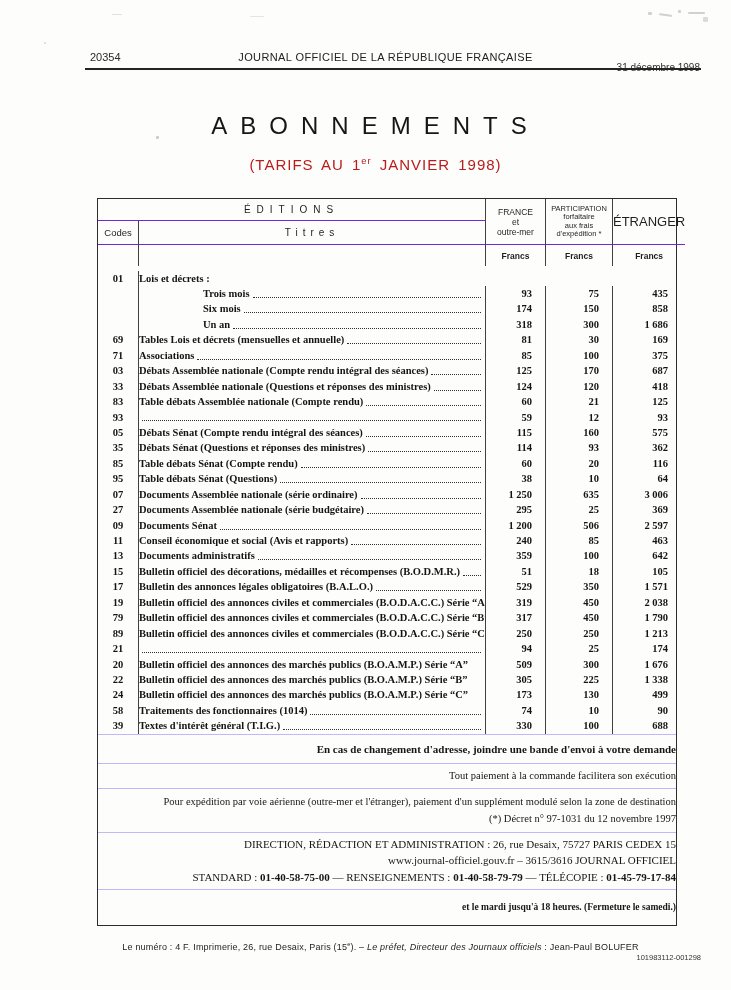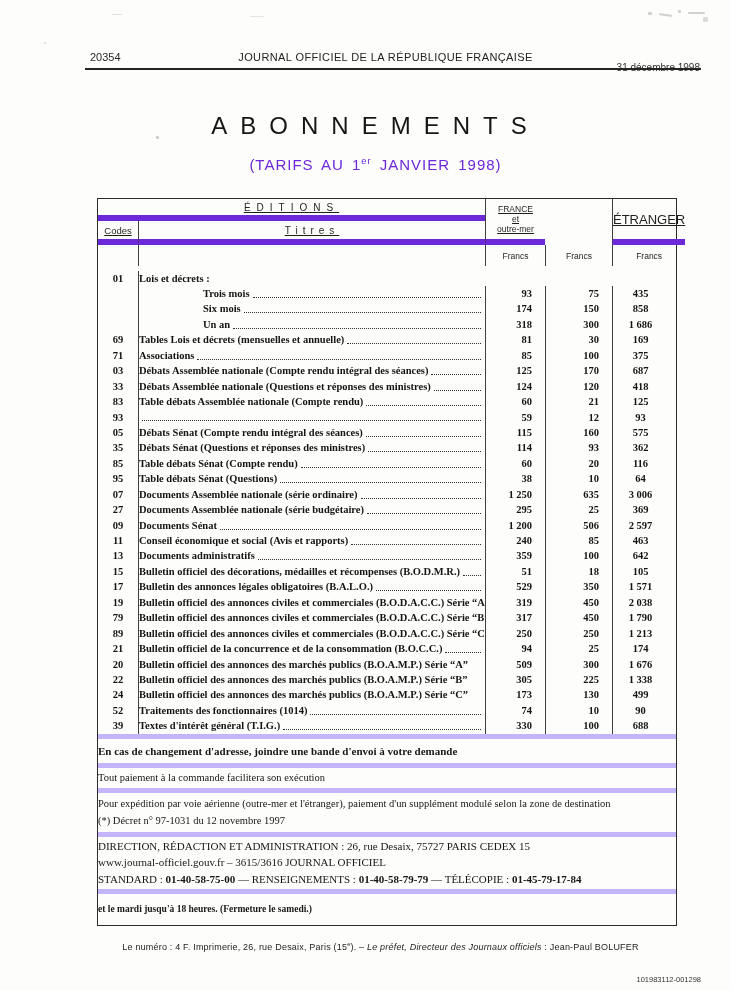--- a/index.html
+++ b/index.html
@@ -10,73 +10,73 @@
   .ph-num{position:absolute;left:90px;top:51px;font:11px "Liberation Sans",sans-serif;color:#2a2a2a;}
   .ph-title{position:absolute;left:160px;right:120px;top:51px;text-align:center;
             font:11px "Liberation Sans",sans-serif;letter-spacing:.4px;color:#222;}
   .ph-date{position:absolute;right:31px;top:62px;font:10px "Liberation Sans",sans-serif;color:#333;}
   .ph-rule{position:absolute;left:85px;top:68px;width:616px;height:2px;background:#242424;}
 
   
   .doc-title{position:absolute;left:20px;right:0;top:112px;text-align:center;
              font:24px "Liberation Sans",sans-serif;letter-spacing:13px;color:#161616;}
   .doc-subtitle{position:absolute;left:20px;right:0;top:156px;text-align:center;
-                font:15px "Liberation Sans",sans-serif;letter-spacing:1px;word-spacing:3px;color:#6d28d9;}
+                font:15px "Liberation Sans",sans-serif;letter-spacing:1px;word-spacing:3px;color:#b91c1c;}
   .doc-subtitle sup, .imprint sup{font-size:.62em;vertical-align:super;}
 
   
   .sheet{position:absolute;left:97px;top:198px;width:580px;box-sizing:border-box;
          border:1.5px solid #2c2c2c;background:transparent;}
   .grid5{display:grid;grid-template-columns:40px 347px 60px 67px 1fr;}
 
   
   .thead{grid-template-rows:22px 24px 21px;font-family:"Liberation Sans",sans-serif;color:#1f1f1f;}
   .th{display:flex;align-items:center;justify-content:center;text-align:center;box-sizing:border-box;white-space:pre-line;}
   .bl{border-left:1px solid #404040;}
-  .bb{border-bottom:6px solid #6d28d9;text-decoration:underline;}
+  .bb{border-bottom:1px solid #6d28d9;}
   .th-editions{grid-column:1/3;grid-row:1;font-size:10px;letter-spacing:6px;}
   .th-codes{grid-column:1;grid-row:2;font-size:9.5px;}
   .th-titres{grid-column:2;grid-row:2;font-size:10px;letter-spacing:5px;}
   .th-france{grid-column:3;grid-row:1/3;font-size:8.5px;line-height:10px;}
   .th-part{grid-column:4;grid-row:1/3;font-size:7.5px;line-height:8.5px;}
   .th-etr{grid-column:5;grid-row:1/3;font-size:13px;}
   .th-sp1{grid-column:1;grid-row:3;}
   .th-sp2{grid-column:2;grid-row:3;}
-  .th-f{grid-row:3;font-size:8.5px;}
+  .th-f{grid-row:3;font-size:8.5px;font-weight:bold;}
 
   
   .tbody{font:700 10.5px/15.45px "Liberation Serif",serif;color:#141414;}
   .row{height:15.45px;}
   .row:first-child{height:20px;padding-top:0;align-items:end;}
   .c{box-sizing:border-box;}
   .c-code{text-align:center;}
   .c-title{display:flex;border-left:1px solid #404040;padding-right:3px;overflow:hidden;}
   .c-title .t{white-space:nowrap;}
   .leader{flex:1;border-bottom:1.5px dotted #2f2f2f;margin:0 1px 3.5px 3px;min-width:6px;}
   .row.indent .c-title{padding-left:64px;}
   .c-v{border-left:1px solid #404040;text-align:right;}
   .c-fr{padding-right:13px;}
   .c-pa{padding-right:13px;}
-  .c-et{padding-right:8px;text-align:center;}
-
-  
-  .note{border-top:5px solid #c4b5fd;display:flex;flex-direction:column;align-items:flex-start;
+  .c-et{padding-right:8px;}
+
+  
+  .note{border-top:1px solid #c4b5fd;display:flex;flex-direction:column;align-items:flex-end;
         justify-content:center;text-align:center;box-sizing:border-box;color:#161616;}
   .note1{height:29px;font:700 11px "Liberation Serif",serif;}
   .note2{height:25px;font:400 10.5px "Liberation Serif",serif;}
   .note3{height:44px;font:400 10.5px/17px "Liberation Serif",serif;}
   .note4{height:57px;font:400 11px/16.5px "Liberation Serif",serif;}
   .note4 .bold{font-weight:700;}
   .note5{height:36px;font:700 9.5px/13px "Liberation Serif",serif;}
 
   
   .imprint{position:absolute;left:70px;right:40px;top:941px;text-align:center;
            font:9px "Liberation Sans",sans-serif;color:#242424;letter-spacing:.2px;}
   .imprint .it{font-style:italic;}
-  .batch{position:absolute;right:30px;top:975px;font:7.5px "Liberation Sans",sans-serif;color:#333;}
+  .batch{position:absolute;right:30px;top:953px;font:7.5px "Liberation Sans",sans-serif;color:#333;}
 
   
   .art{position:absolute;background:#8f8f8f;opacity:.4;border-radius:1px;pointer-events:none;}
 </style>
 </head>
 <body>
 
 <div class="page">
 
   <div class="art" style="left:648px;top:12px;width:4px;height:3px;"></div>
@@ -99,20 +99,24 @@
 
   <div class="sheet">
 
     <div class="grid5 thead">
       <div class="th th-editions bb">ÉDITIONS</div>
       <div class="th th-codes bb">Codes</div>
       <div class="th th-titres bl bb">Titres</div>
       <div class="th th-france bl bb">FRANCE
 et
 outre-mer</div>
+      <div class="th th-part bl bb">PARTICIPATION
+forfaitaire
+aux frais
+d'expédition *</div>
       <div class="th th-etr bl bb">ÉTRANGER</div>
       <div class="th th-sp1"></div>
       <div class="th th-sp2 bl"></div>
       <div class="th th-f bl" style="grid-column:3;">Francs</div>
       <div class="th th-f bl" style="grid-column:4;">Francs</div>
       <div class="th th-f bl" style="grid-column:5;">Francs</div>
     </div>
 
     <div class="tbody">
         <div class="grid5 row group">
@@ -346,21 +350,20 @@
     <div class="c c-title">
             <span class="t">Bulletin officiel des annonces civiles et commerciales (B.O.D.A.C.C.) Série “C”</span>
           </div>
     <div class="c c-v c-fr">250</div>
     <div class="c c-v c-pa">250</div>
     <div class="c c-v c-et">1 213</div>
   </div>
         <div class="grid5 row">
     <div class="c c-code">21</div>
     <div class="c c-title">
-            <span class="t">Bulletin officiel de la concurrence et de la consommation (B.O.C.C.)</span>
             <span class="leader"></span>
           </div>
     <div class="c c-v c-fr">94</div>
     <div class="c c-v c-pa">25</div>
     <div class="c c-v c-et">174</div>
   </div>
         <div class="grid5 row">
     <div class="c c-code">20</div>
     <div class="c c-title">
             <span class="t">Bulletin officiel des annonces des marchés publics (B.O.A.M.P.) Série “A”</span>
@@ -381,21 +384,21 @@
         <div class="grid5 row">
     <div class="c c-code">24</div>
     <div class="c c-title">
             <span class="t">Bulletin officiel des annonces des marchés publics (B.O.A.M.P.) Série “C”</span>
           </div>
     <div class="c c-v c-fr">173</div>
     <div class="c c-v c-pa">130</div>
     <div class="c c-v c-et">499</div>
   </div>
         <div class="grid5 row">
-    <div class="c c-code">52</div>
+    <div class="c c-code">58</div>
     <div class="c c-title">
             <span class="t">Traitements des fonctionnaires (1014)</span>
             <span class="leader"></span>
           </div>
     <div class="c c-v c-fr">74</div>
     <div class="c c-v c-pa">10</div>
     <div class="c c-v c-et">90</div>
   </div>
         <div class="grid5 row">
     <div class="c c-code">39</div>

